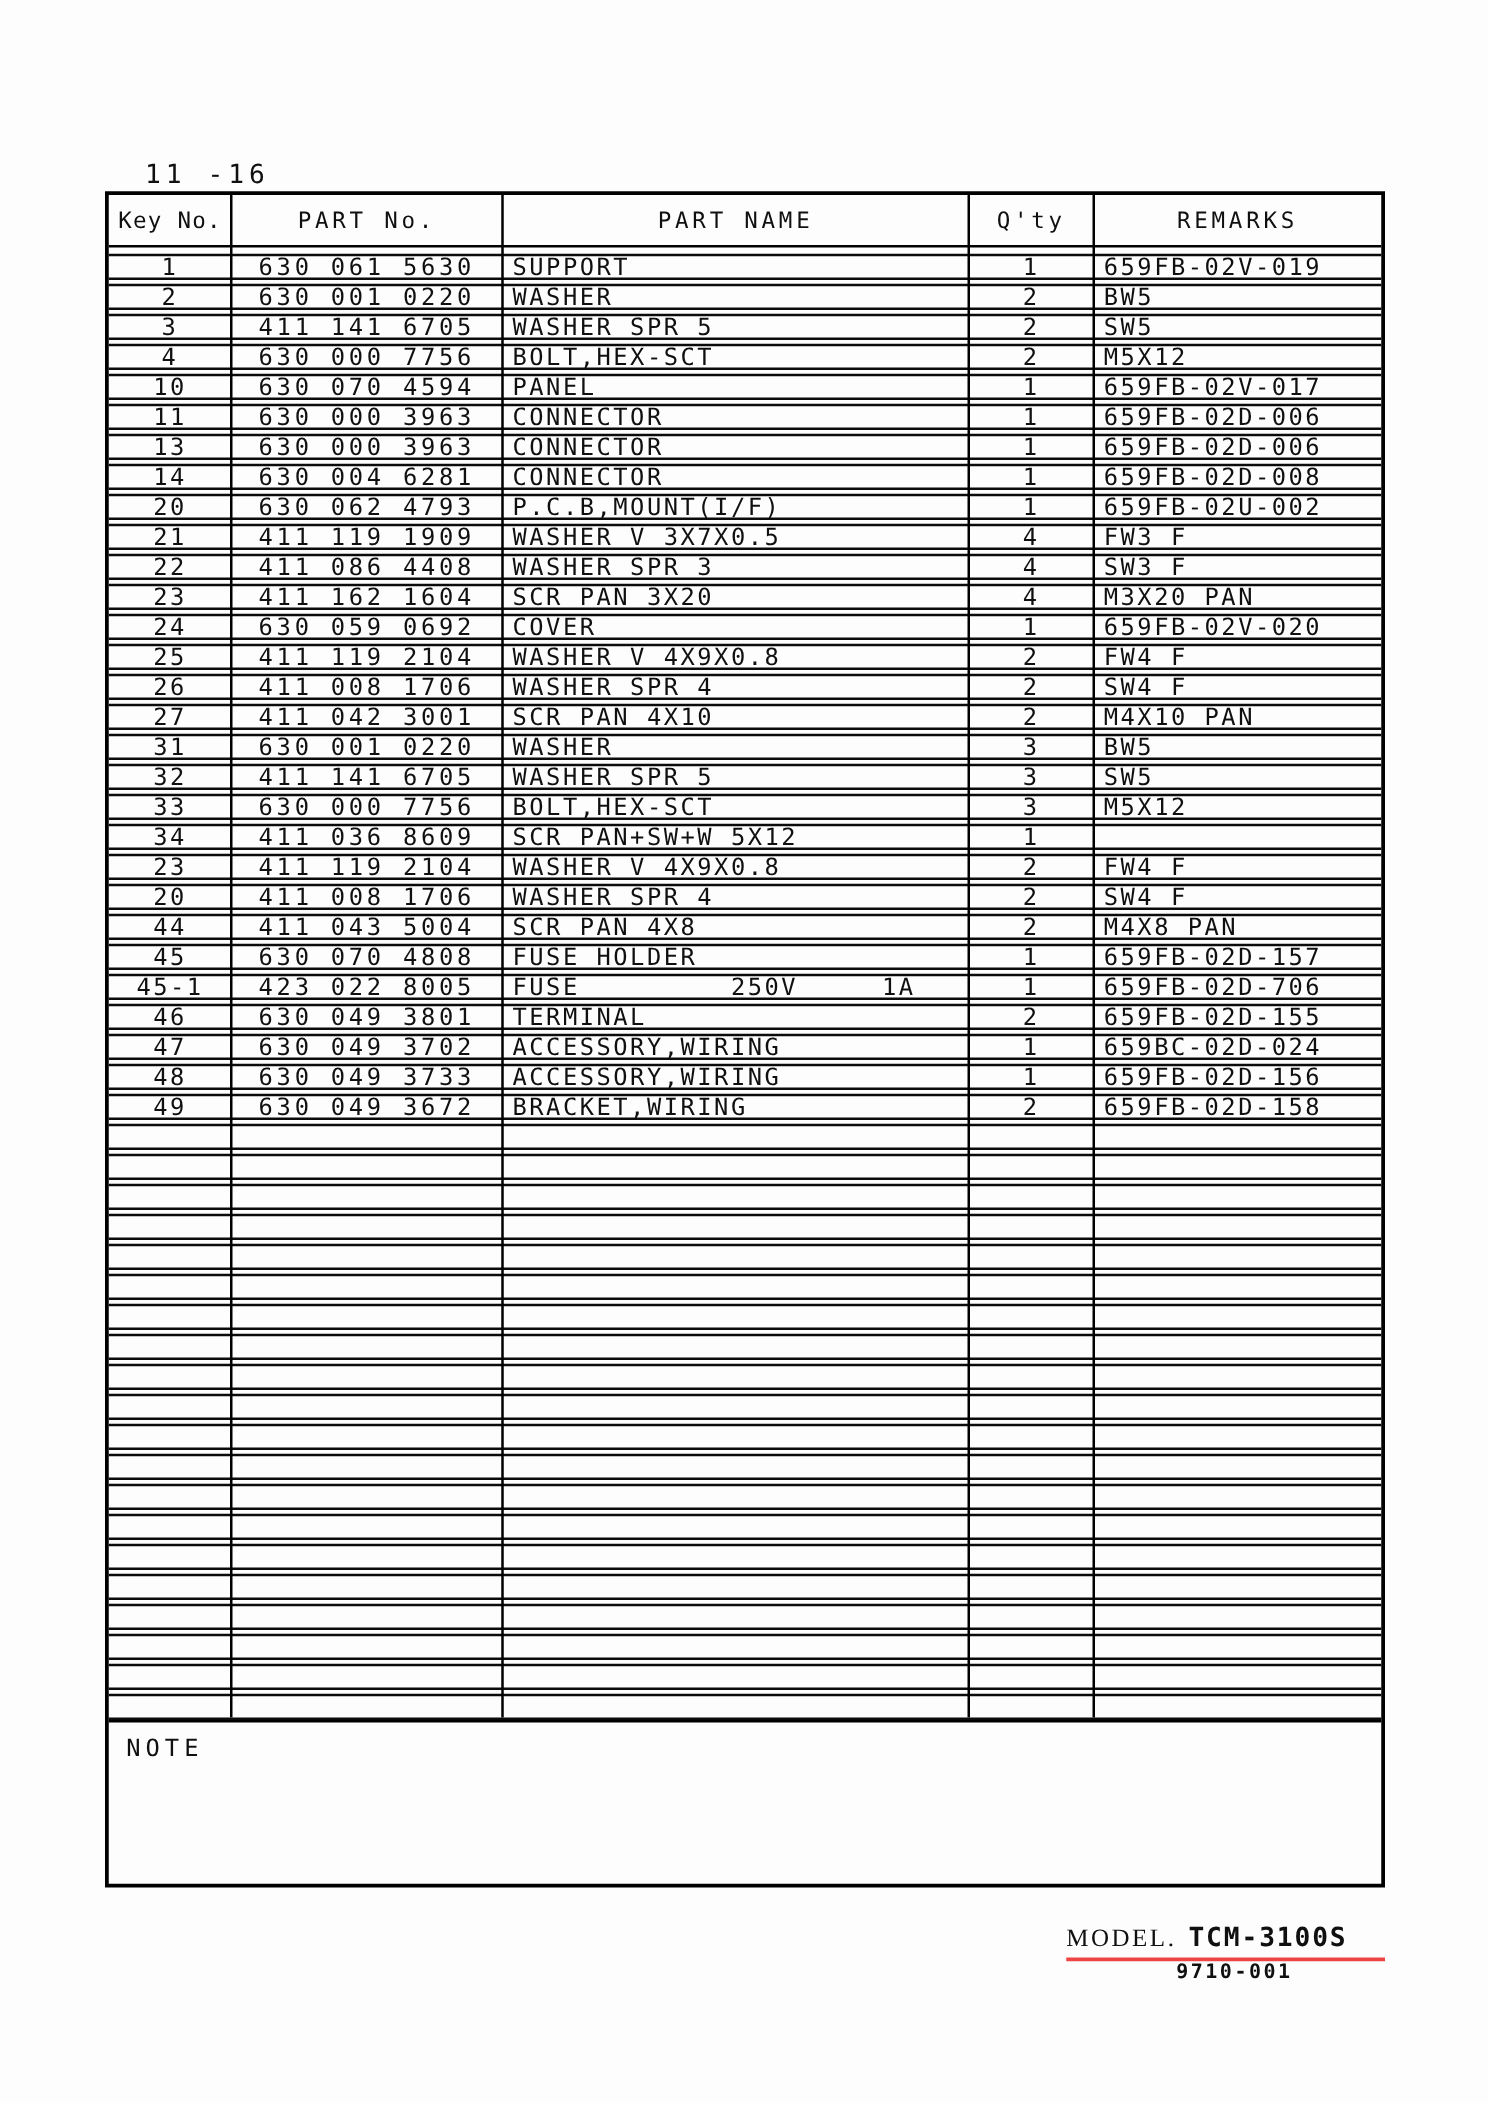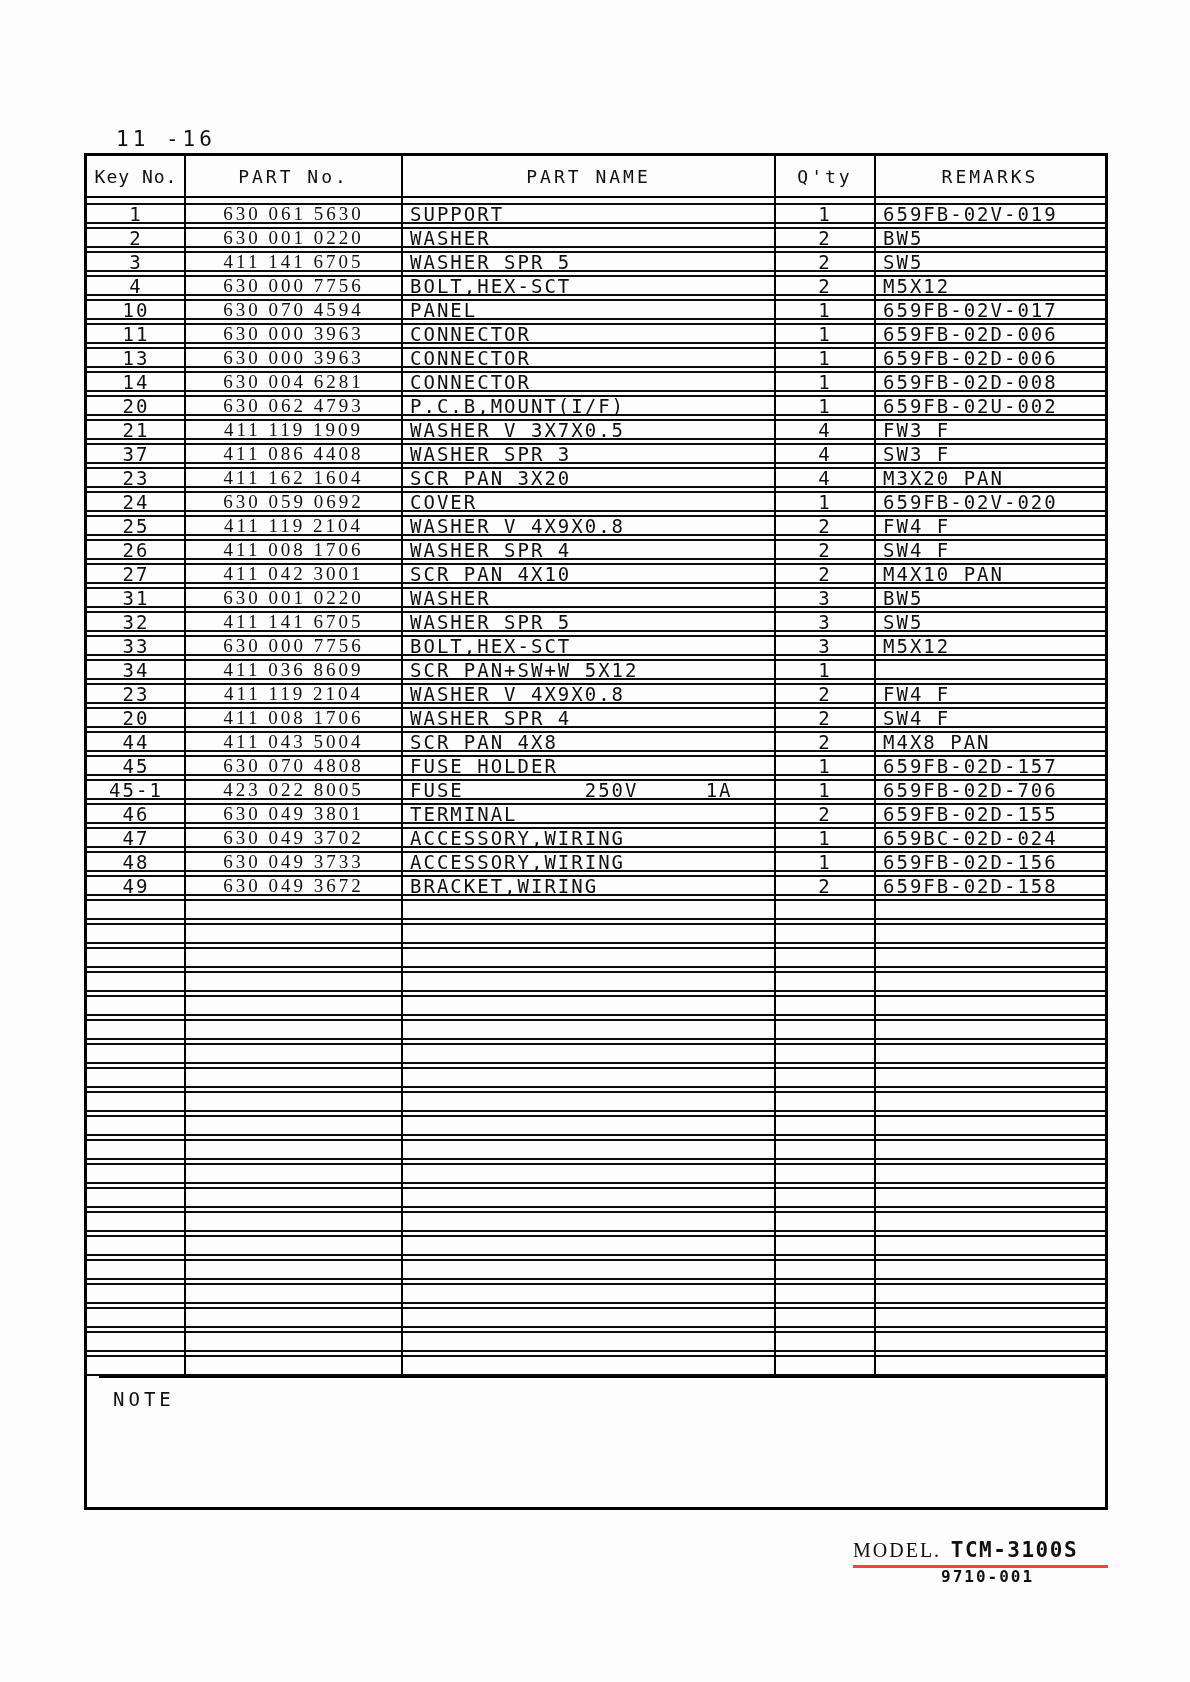--- a/index.html
+++ b/index.html
@@ -35,27 +35,27 @@
   .trow{
     display:grid;grid-template-columns:98px 217px 373px 100px 1fr;
     height:17px;margin-top:3px;
     border-top:2px solid #0b0b0b;border-bottom:2px solid #0b0b0b;
   }
   .td{
     font-size:19px;line-height:16px;display:flex;align-items:center;
     white-space:pre;overflow:visible;
   }
   .td-key,.td-qty{justify-content:center;letter-spacing:2px;}
-  .td-pno{justify-content:center;letter-spacing:3px;font-family:Liberation Serif, serif;}
+  .td-pno{justify-content:center;letter-spacing:3px;}
   .td-name,.td-rmk{padding-left:8px;letter-spacing:2px;}
 
   .note{
     height:131px;border-top:2px solid #000;
     padding:10px 0 0 14px;box-sizing:border-box;
-    font-size:19px;letter-spacing:4px;margin-left:12px;
+    font-size:19px;letter-spacing:4px;
   }
 
   .footer-model{
     position:absolute;left:853px;top:1538px;width:255px;
     border-bottom:3px solid #ef4444;padding-bottom:3px;
     white-space:nowrap;
   }
   .model-label{
     font-family:"Liberation Serif","DejaVu Serif",serif;
     font-size:20px;letter-spacing:2px;
@@ -154,21 +154,21 @@
     <div class="td td-rmk">659FB-02U-002</div>
   </div>
         <div class="trow">
     <div class="td td-key">21</div>
     <div class="td td-pno">411 119 1909</div>
     <div class="td td-name">WASHER V 3X7X0.5</div>
     <div class="td td-qty">4</div>
     <div class="td td-rmk">FW3 F</div>
   </div>
         <div class="trow">
-    <div class="td td-key">37</div>
+    <div class="td td-key">22</div>
     <div class="td td-pno">411 086 4408</div>
     <div class="td td-name">WASHER SPR 3</div>
     <div class="td td-qty">4</div>
     <div class="td td-rmk">SW3 F</div>
   </div>
         <div class="trow">
     <div class="td td-key">23</div>
     <div class="td td-pno">411 162 1604</div>
     <div class="td td-name">SCR PAN 3X20</div>
     <div class="td td-qty">4</div>

